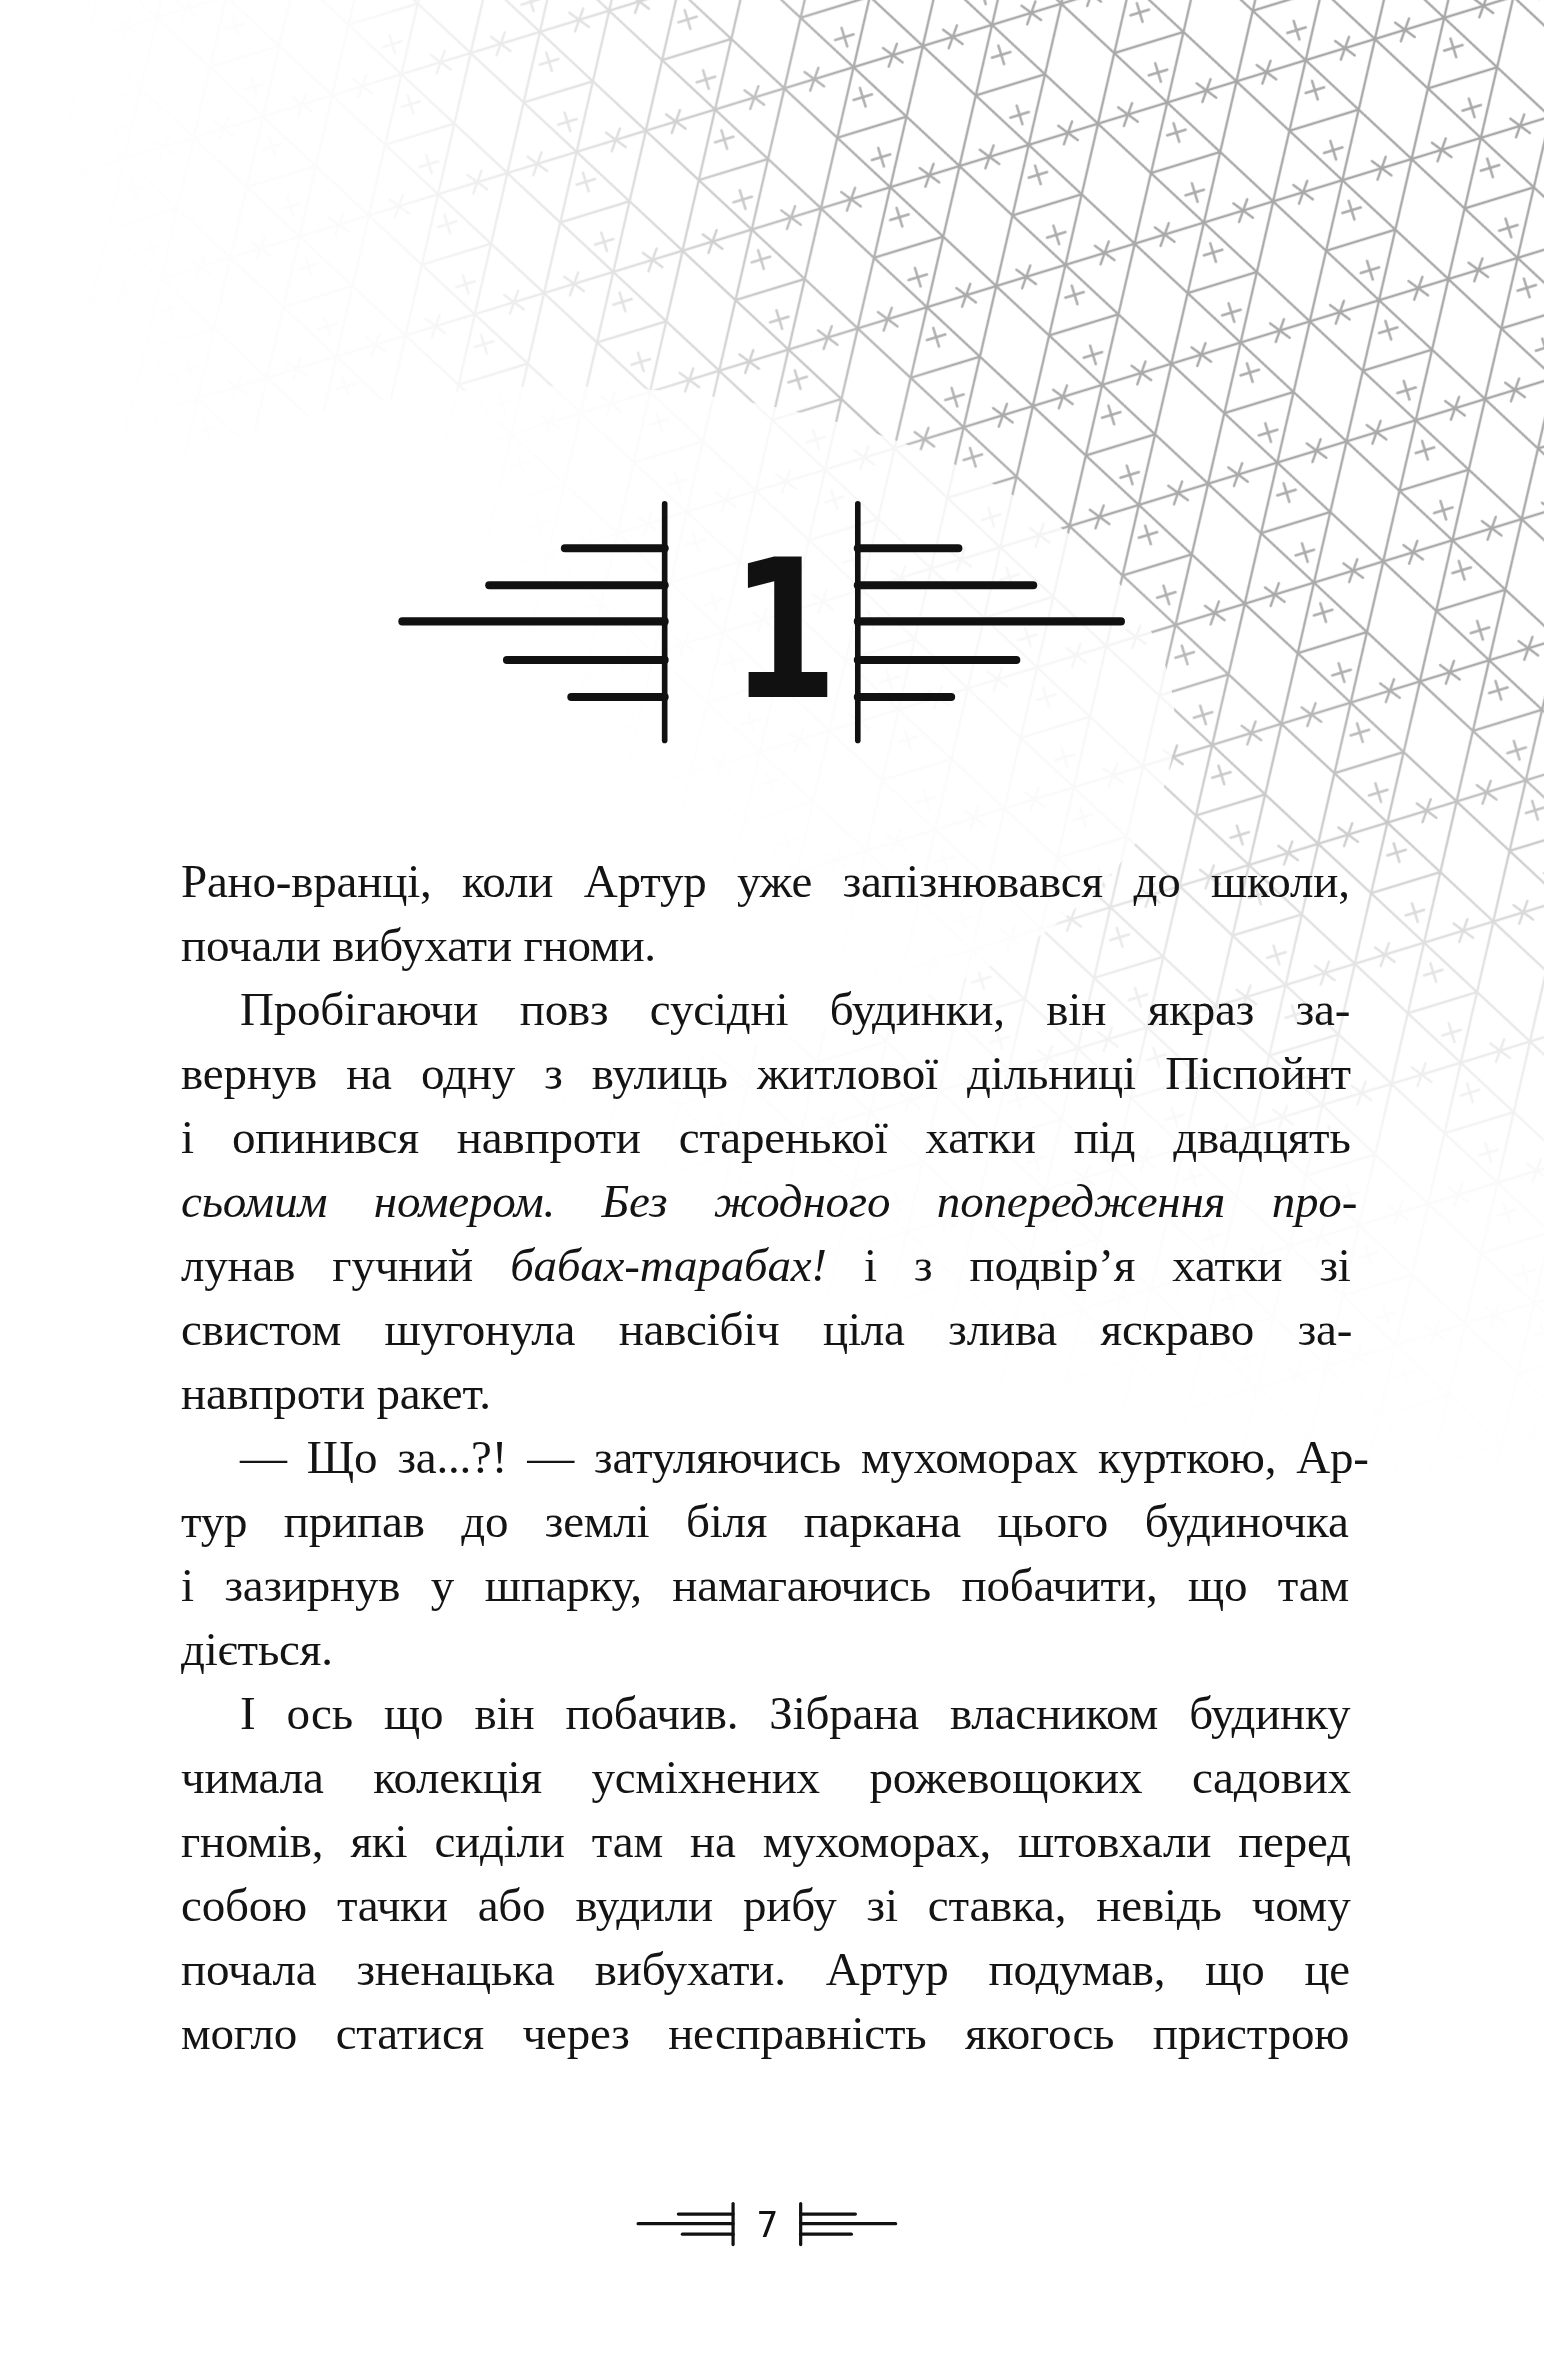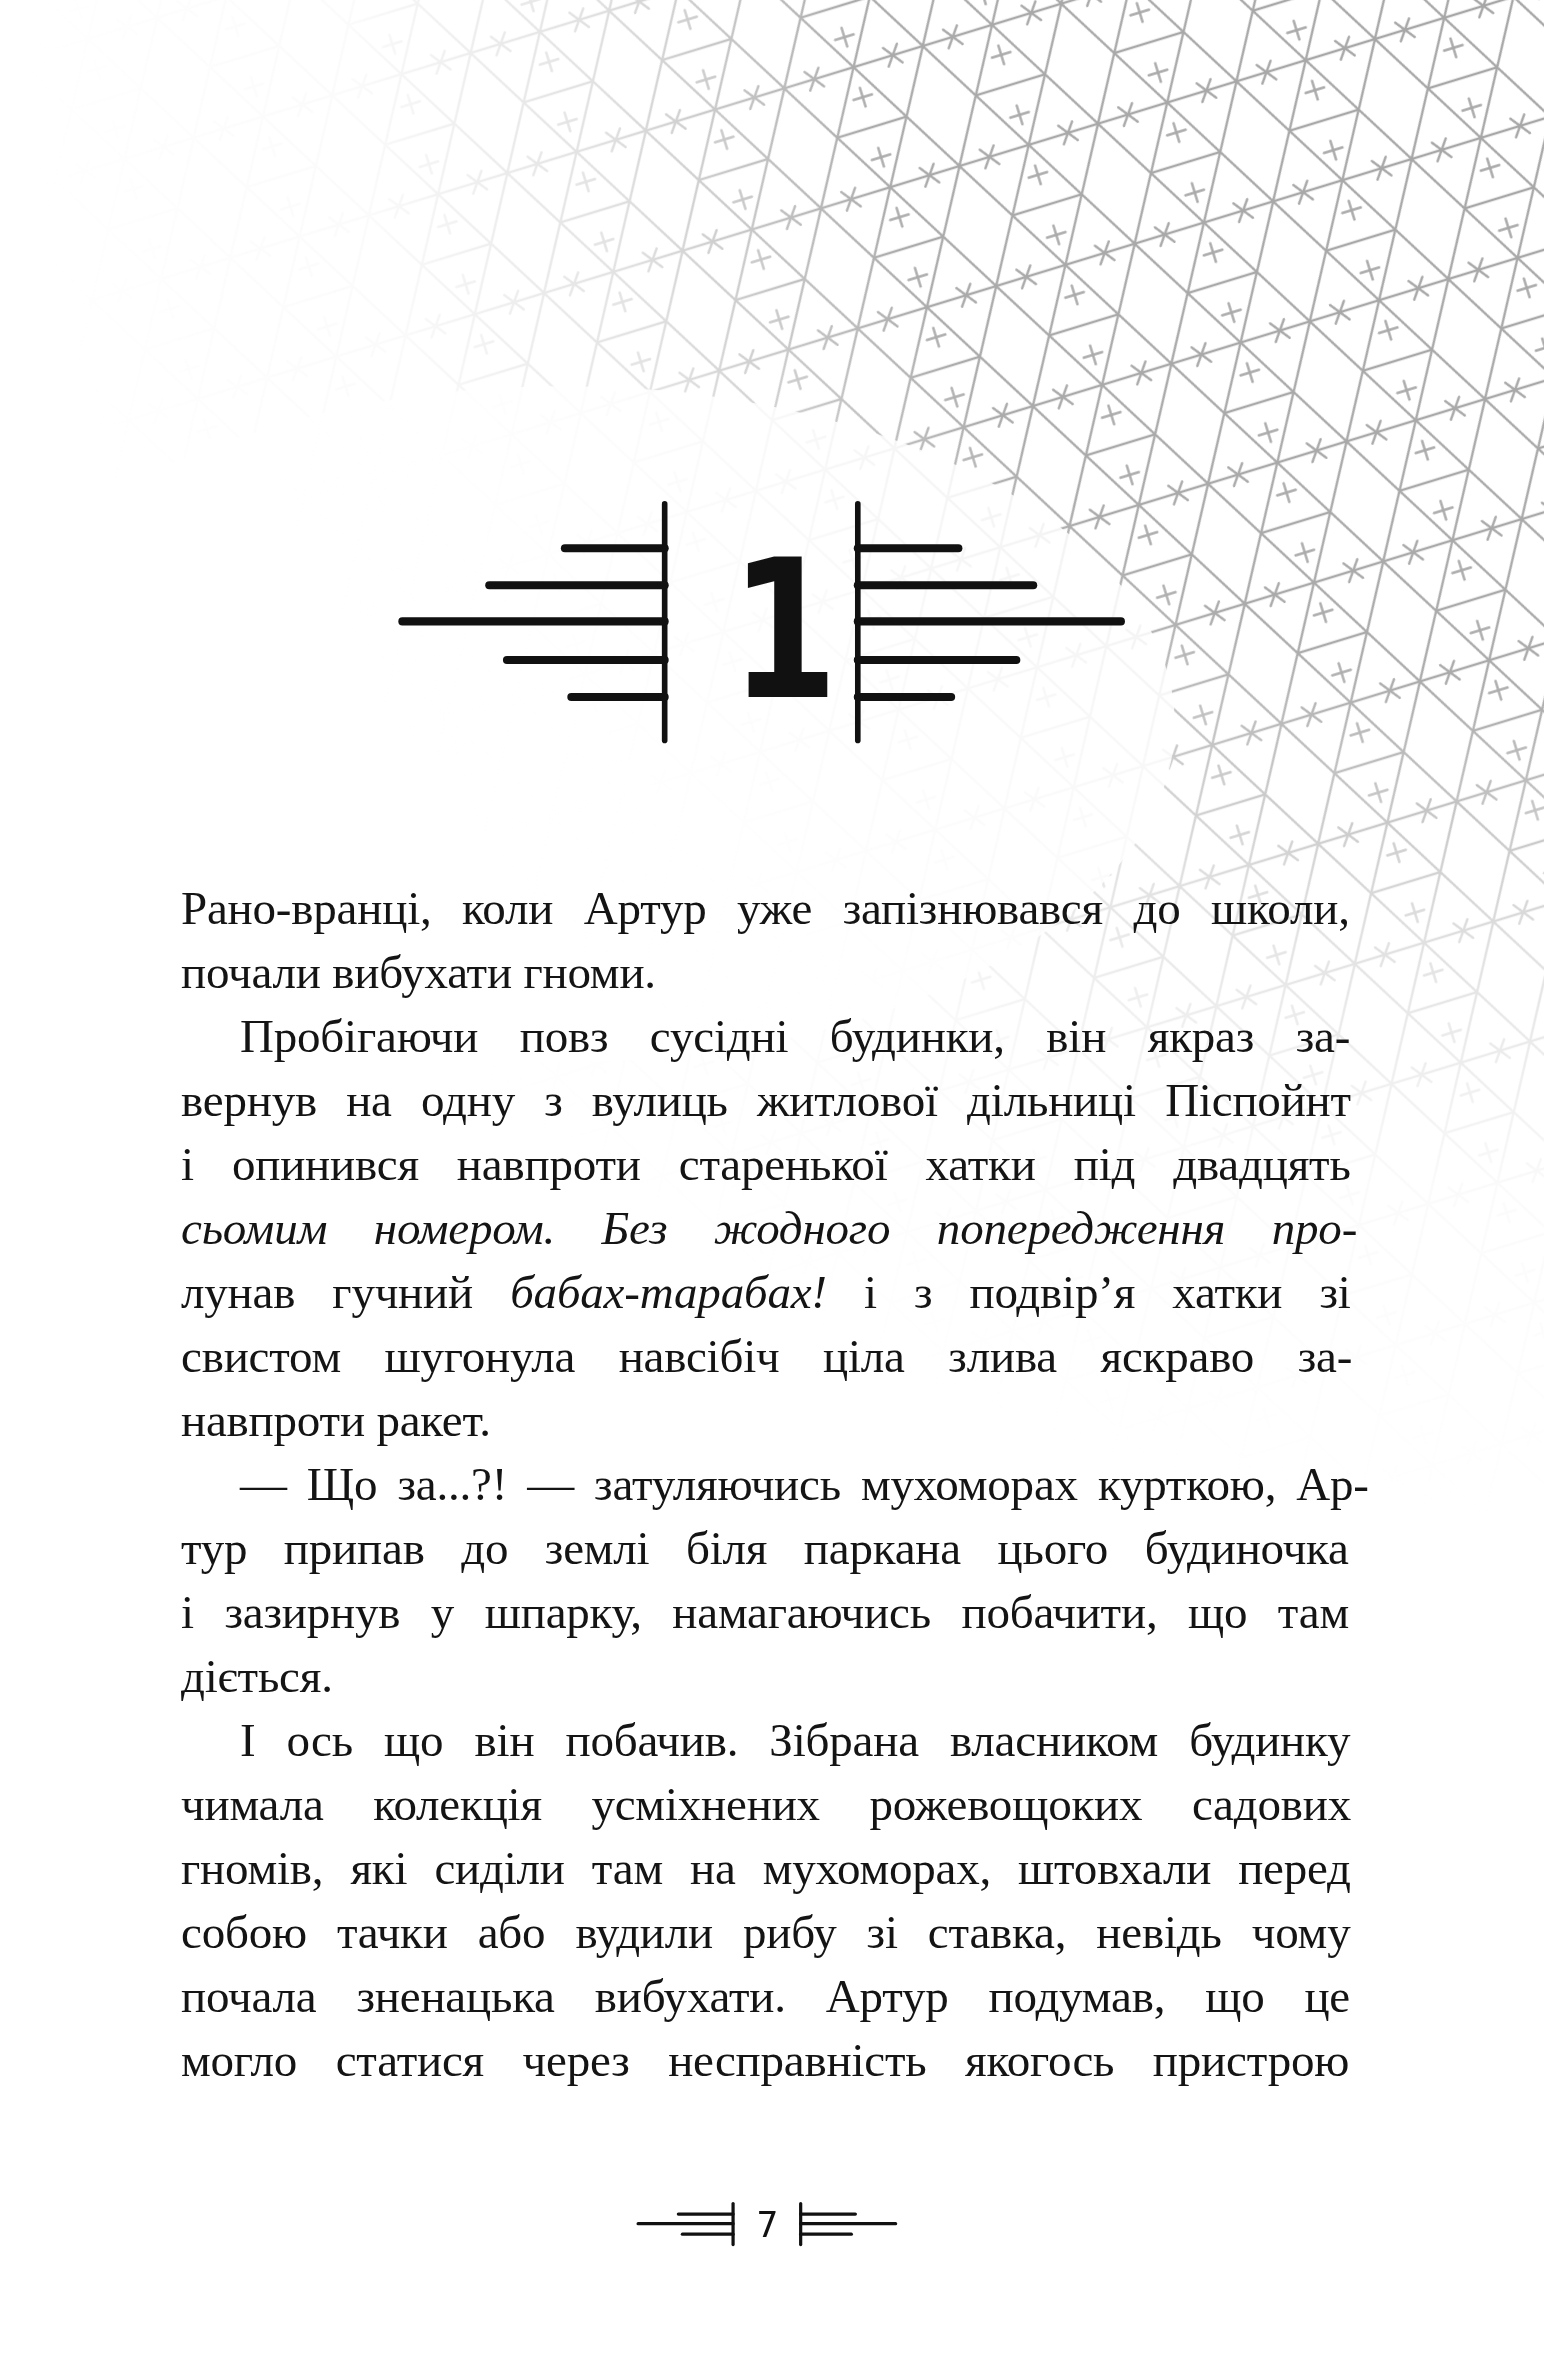--- a/index.html
+++ b/index.html
@@ -40,21 +40,21 @@
     font-weight: bold;
     font-size: 193px;
     line-height: 1;
     color: #111;
     transform: scaleX(0.8);
     transform-origin: center top;
   }
   .body-text {
     position: absolute;
     left: 181px;
-    top: 876px;
+    top: 849px;
     width: 1160px;
     margin: 0;
     font-size: 47px;
     line-height: 64px;
     letter-spacing: -0.2px;
   }
   .line {
     display: block;
     height: 64px;
     white-space: nowrap;

